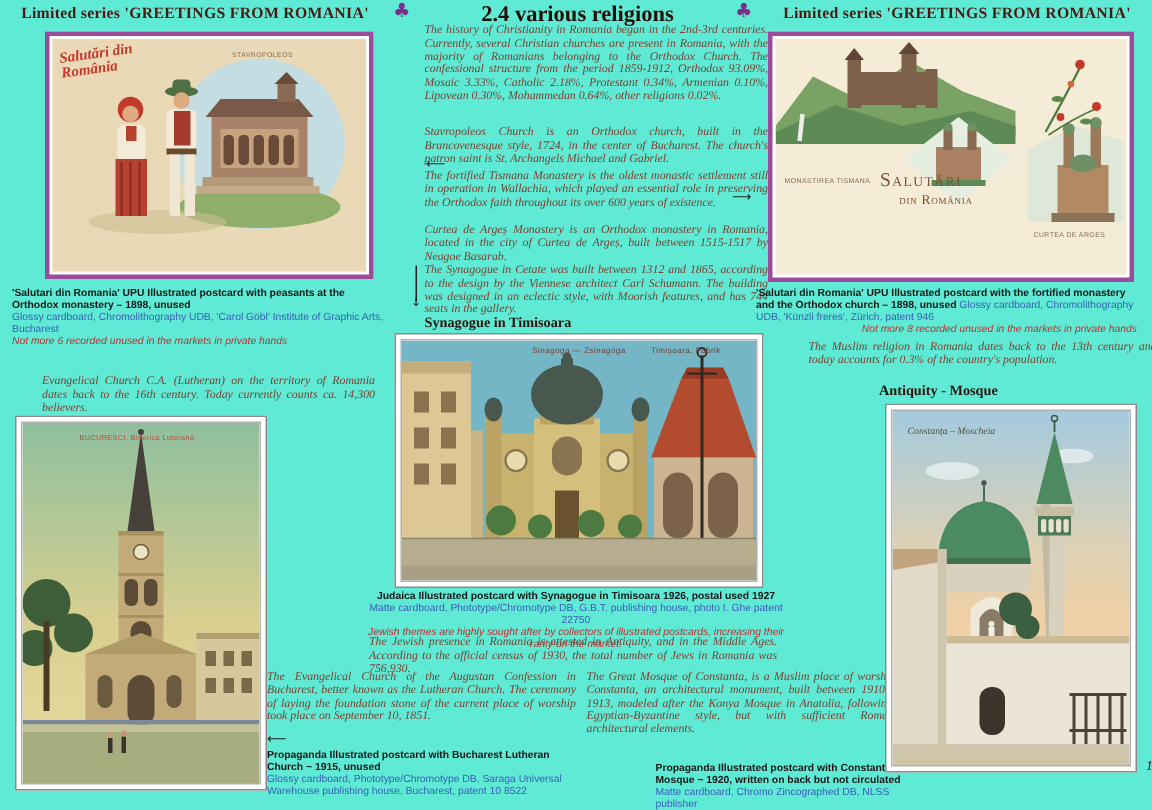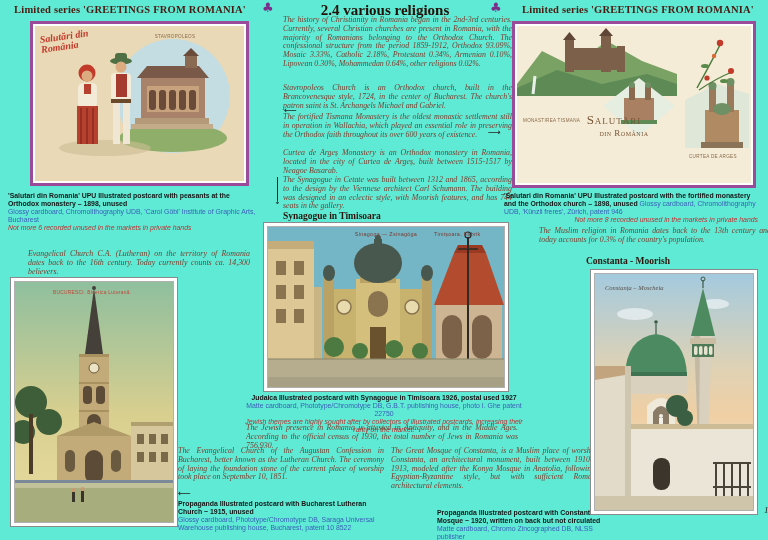--- a/index.html
+++ b/index.html
@@ -289,21 +289,21 @@
     </div>
   </div>
 
   <div class="cap" style="left:504px; top:192px; width:254px;">
     <span class="b">'Salutari din Romania' UPU Illustrated postcard with the fortified monastery and the Orthodox church – 1898, unused</span>
     <span class="blue">Glossy cardboard, Chromolithography UDB, 'Künzli freres', Zürich, patent 946</span>
     <div class="red" style="text-align:right;">Not more 8 recorded unused in the markets in private hands</div>
   </div>
 
   <p class="para" style="left:539px; top:227px; width:232px;">The Muslim religion in Romania dates back to the 13th century and today accounts for 0.3% of the country's population.</p>
-  <h2 class="subhead" style="left:586px; top:256px; width:176px;">Constanta - Moorish</h2>
+  <h2 class="subhead" style="left:586px; top:256px; width:176px;">Antiquity - Mosque</h2>
 
   <div class="pc-gray" style="left:590px; top:269px; width:168px; height:246px;">
     <div class="inner">
       <svg viewBox="0 0 158 236" preserveAspectRatio="none">
         <defs>
           <linearGradient id="skyM" x1="0" y1="0" x2="0" y2="1">
             <stop offset="0%" stop-color="#a4cade"></stop>
             <stop offset="40%" stop-color="#dfd2b4"></stop>
             <stop offset="60%" stop-color="#f0cfa4"></stop>
             <stop offset="85%" stop-color="#e9dfcc"></stop>

